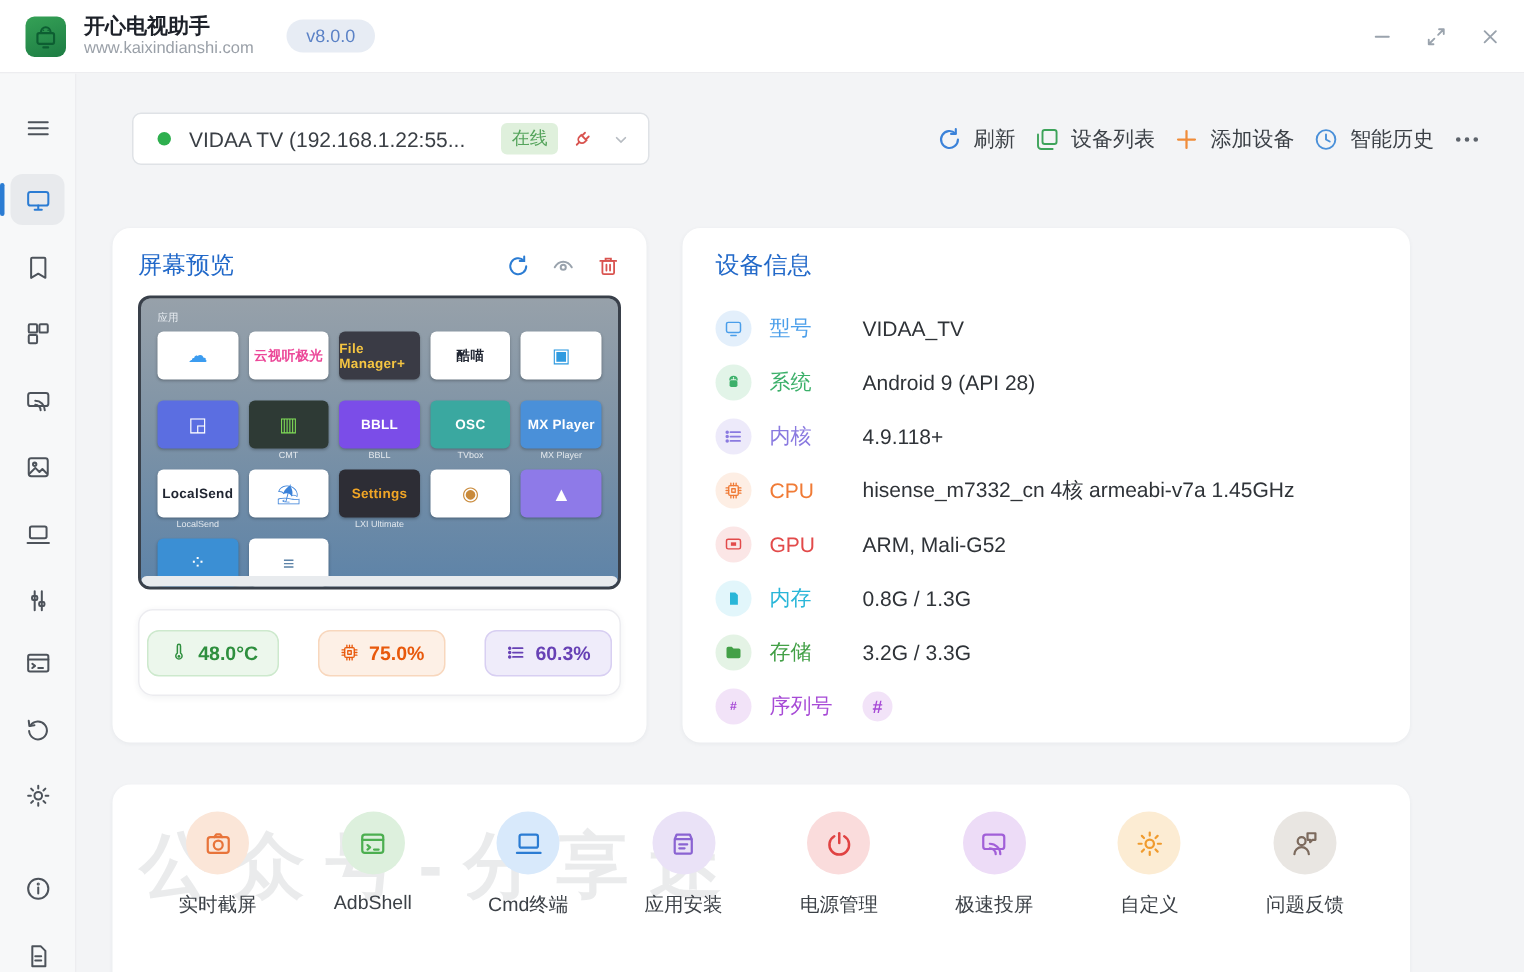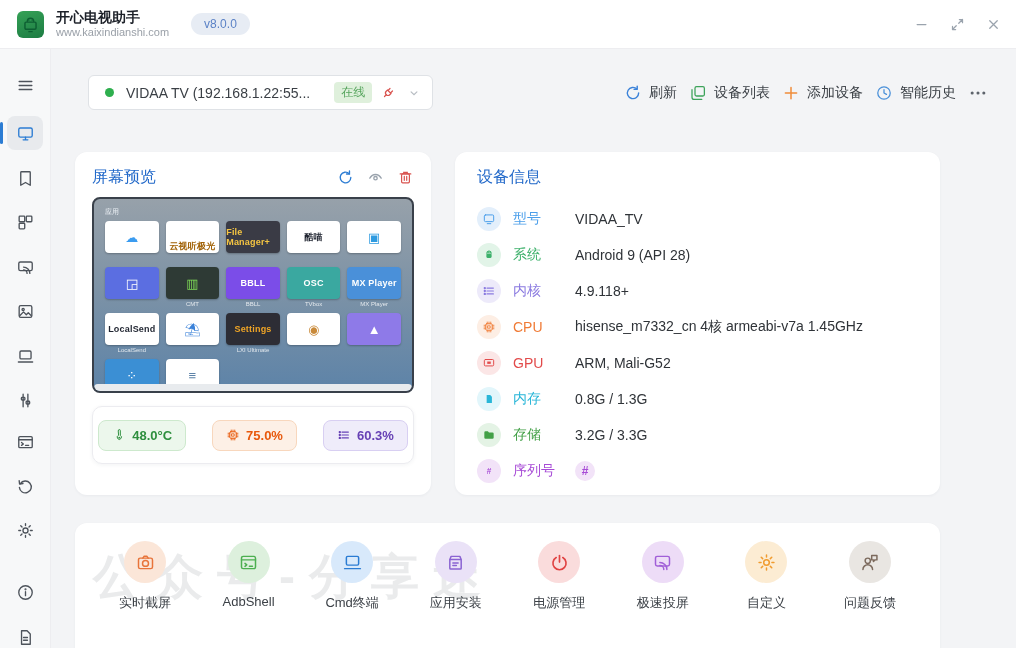--- a/index.html
+++ b/index.html
@@ -360,21 +360,21 @@
         <div class="tv-inner">
           <div class="tv-section">应用</div>
           <div class="tv-grid" id="tv-grid">
               <div class="tv-cell">
                 <div class="tile" style="background: rgb(255, 255, 255); color: rgb(59, 156, 240);">
                   <div class="glyph">☁</div>
                 </div>
                 <div class="tv-caption"></div>
               </div>
               <div class="tv-cell">
-                <div class="tile" style="background: rgb(255, 255, 255); color: #a16207; align-items: flex-end;">
+                <div class="tile" style="background: rgb(255, 255, 255); color: #ec4899;">
                   <span>云视听极光</span>
                 </div>
                 <div class="tv-caption"></div>
               </div>
               <div class="tv-cell">
                 <div class="tile" style="background: rgb(58, 59, 69); color: rgb(245, 197, 66);">
                   <span>File Manager+</span>
                 </div>
                 <div class="tv-caption"></div>
               </div>

